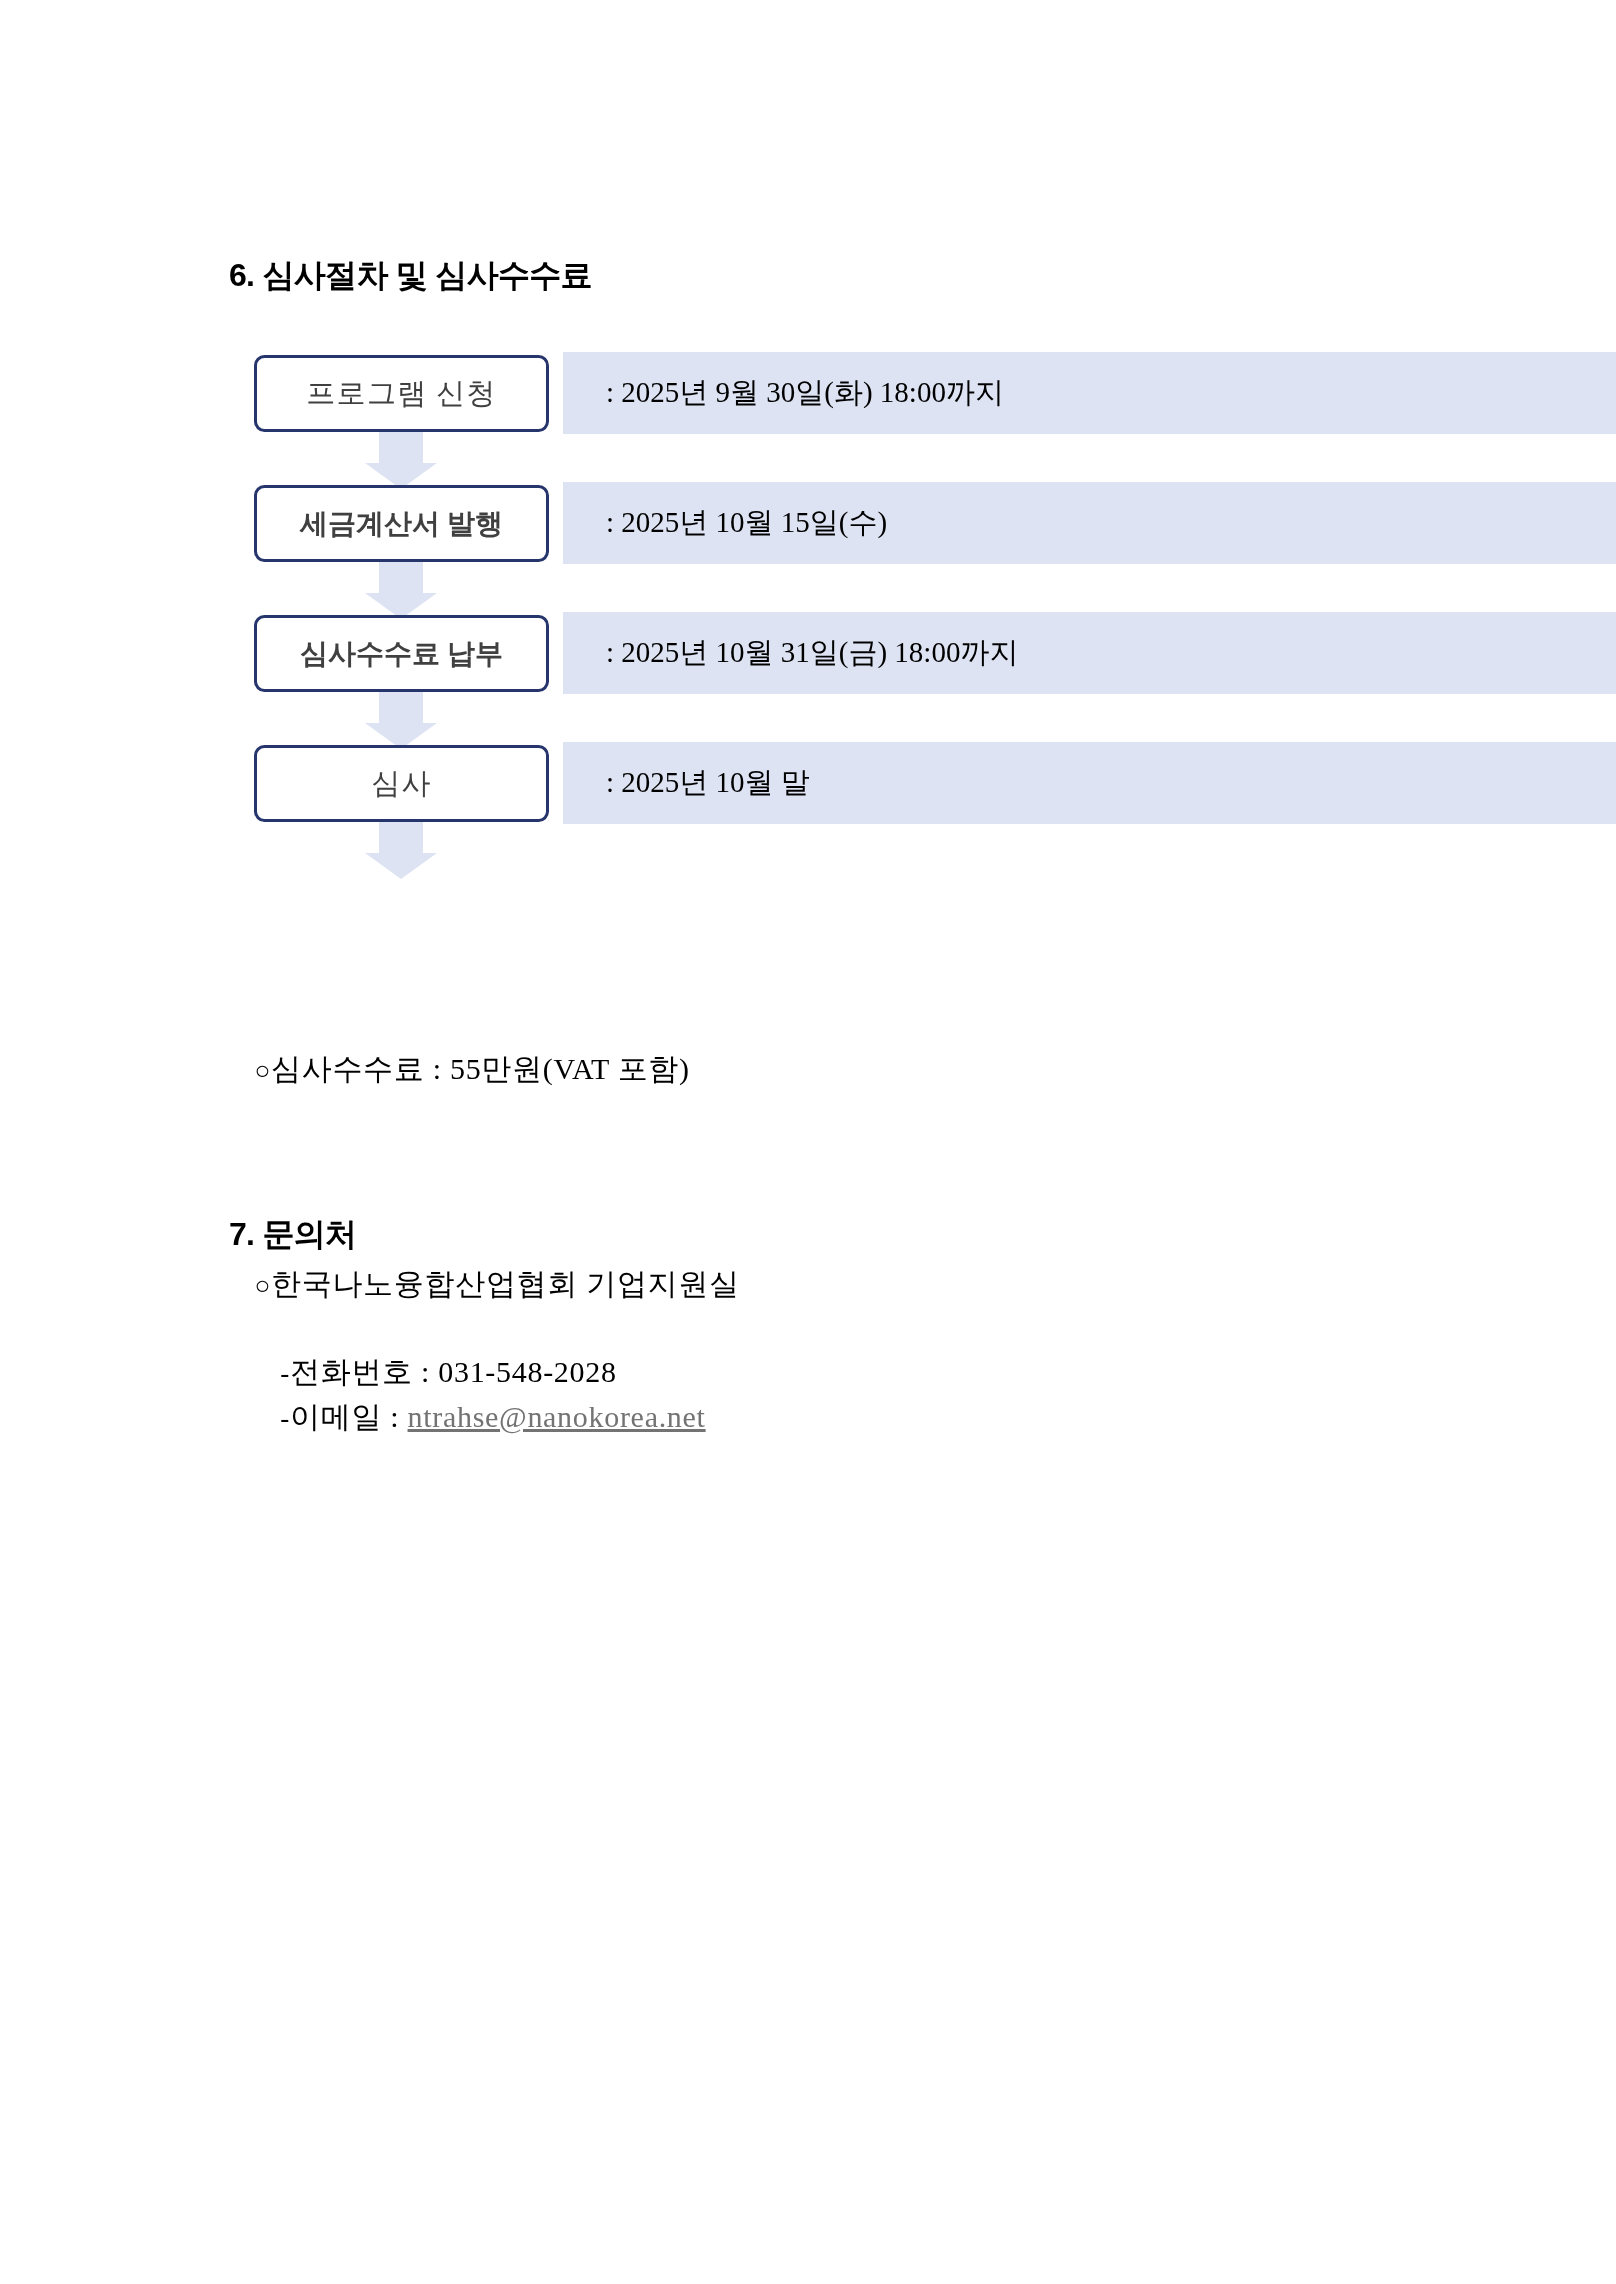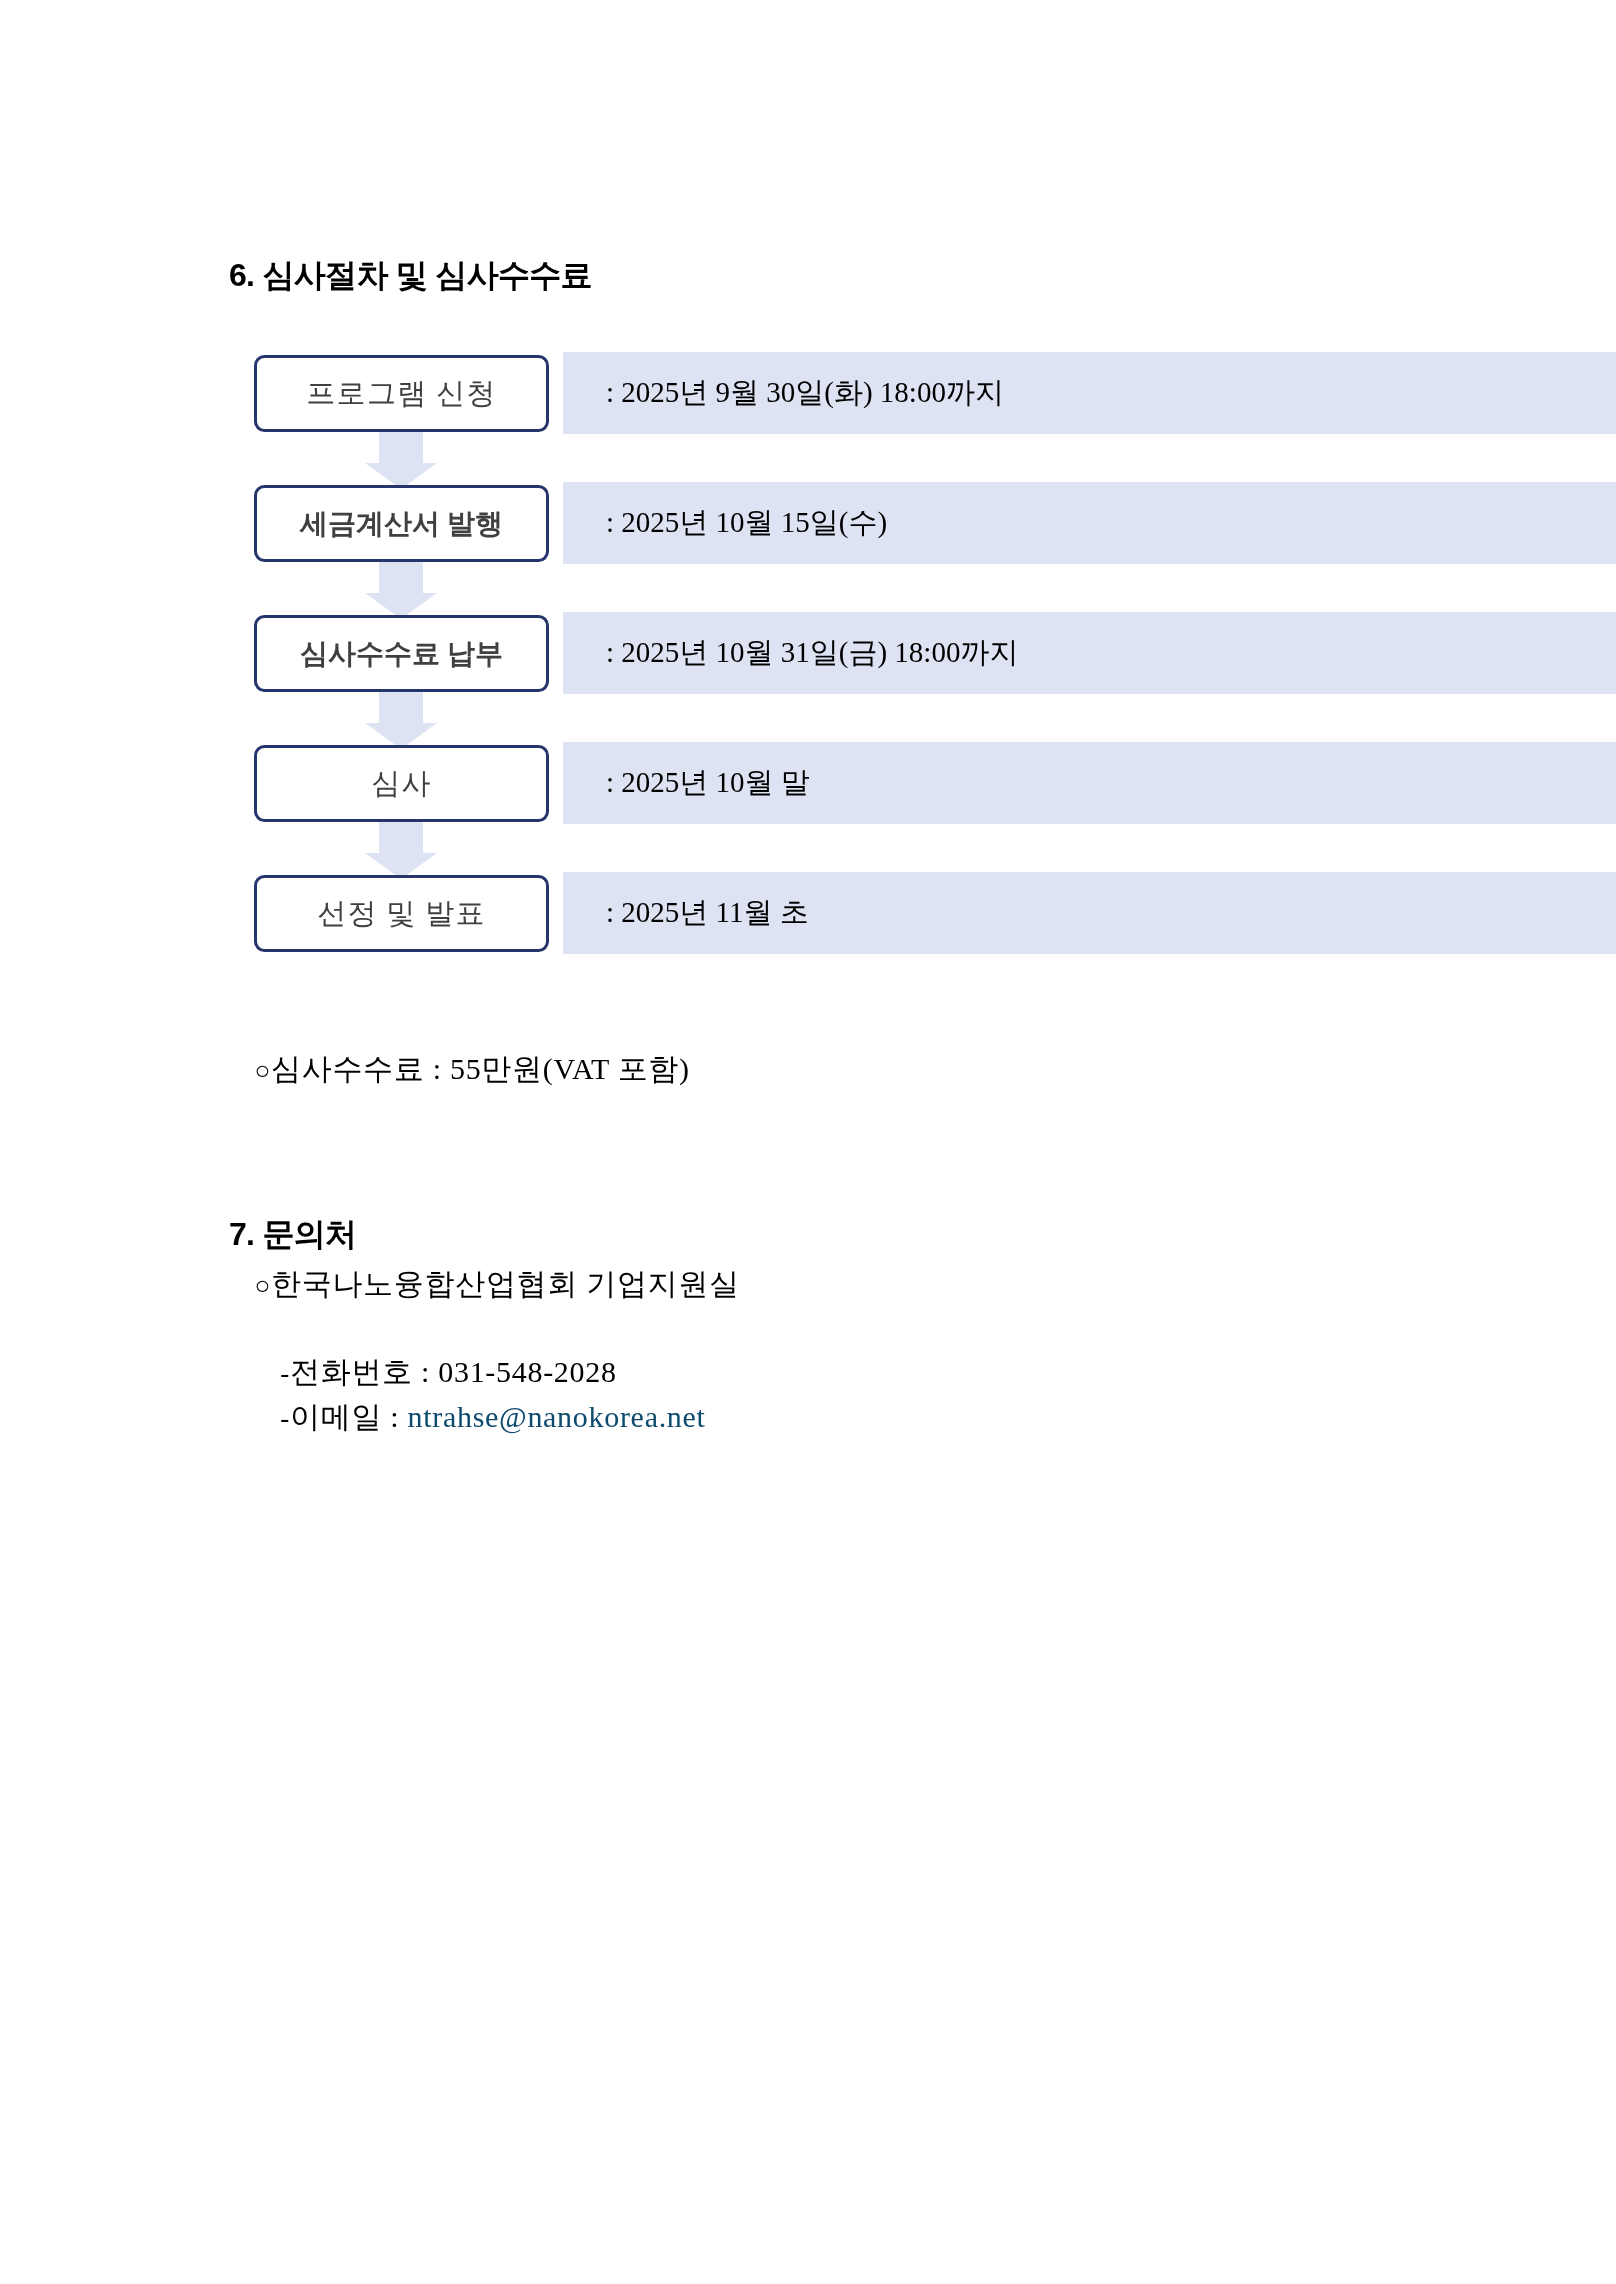--- a/index.html
+++ b/index.html
@@ -130,21 +130,22 @@
     width: 29px;
     font-size: 27px;
     color: #000000;
   }
   #fee-line { left: 236px; top: 1049px; }
   #contact-org { left: 236px; top: 1264px; }
   #contact-phone { left: 261px; top: 1352px; }
   #contact-email { left: 261px; top: 1397px; }
 
   .link {
-    color: #0c4a6e;
+    color: #737373;
+    text-decoration: underline;
     cursor: pointer;
   }
 </style>
 </head>
 <body>
 
 <div class="page">
 
   <div class="section-heading" id="heading-6">6. 심사절차 및 심사수수료</div>
 
@@ -179,24 +180,20 @@
 
     <div class="flow-row">
       <div class="flow-box">심사</div>
       <div class="flow-value">: 2025년 10월 말</div>
       <div class="flow-arrow">
         <div class="shaft"></div>
           <div class="head"></div>
       </div>
     </div>
 
-    <div class="flow-row">
-      <div class="flow-box">선정 및 발표</div>
-      <div class="flow-value">: 2025년 11월 초</div>
-    </div>
 
   </div>
 
   <div class="bullet-line" id="fee-line">
     <span class="bullet-mark">○</span><span>심사수수료 : 55만원(VAT 포함)</span>
   </div>
 
   <div class="section-heading" id="heading-7">7. 문의처</div>
 
   <div class="bullet-line" id="contact-org">

